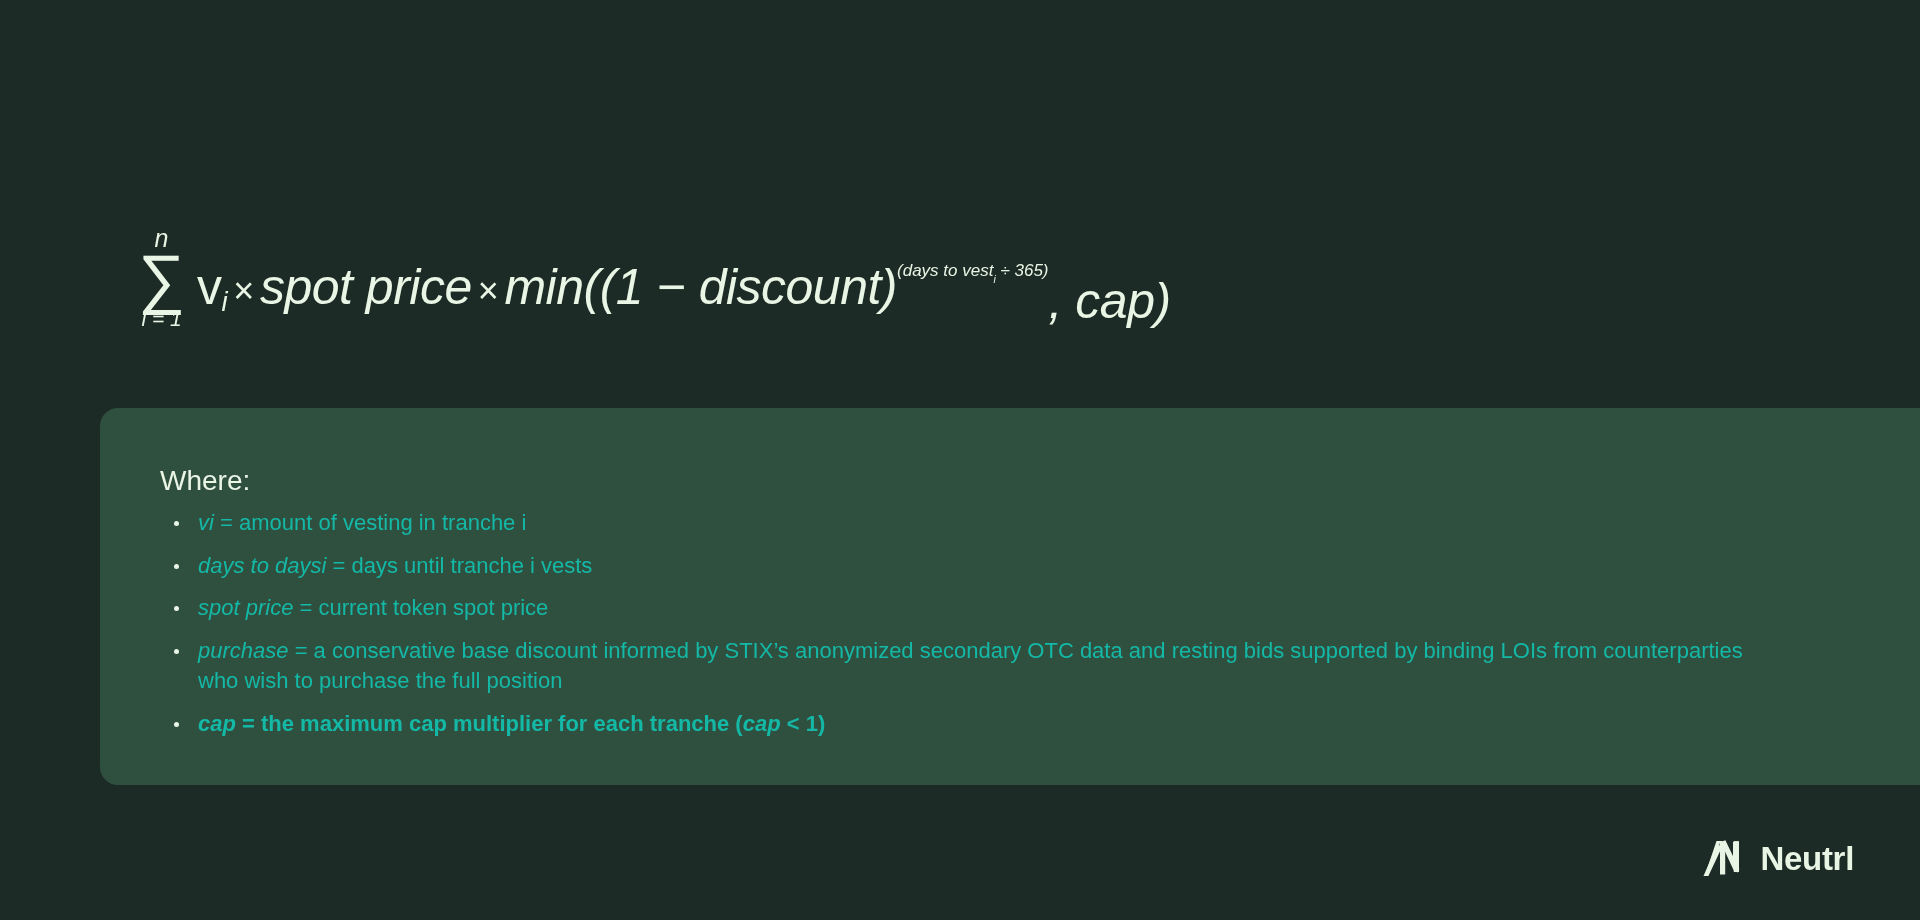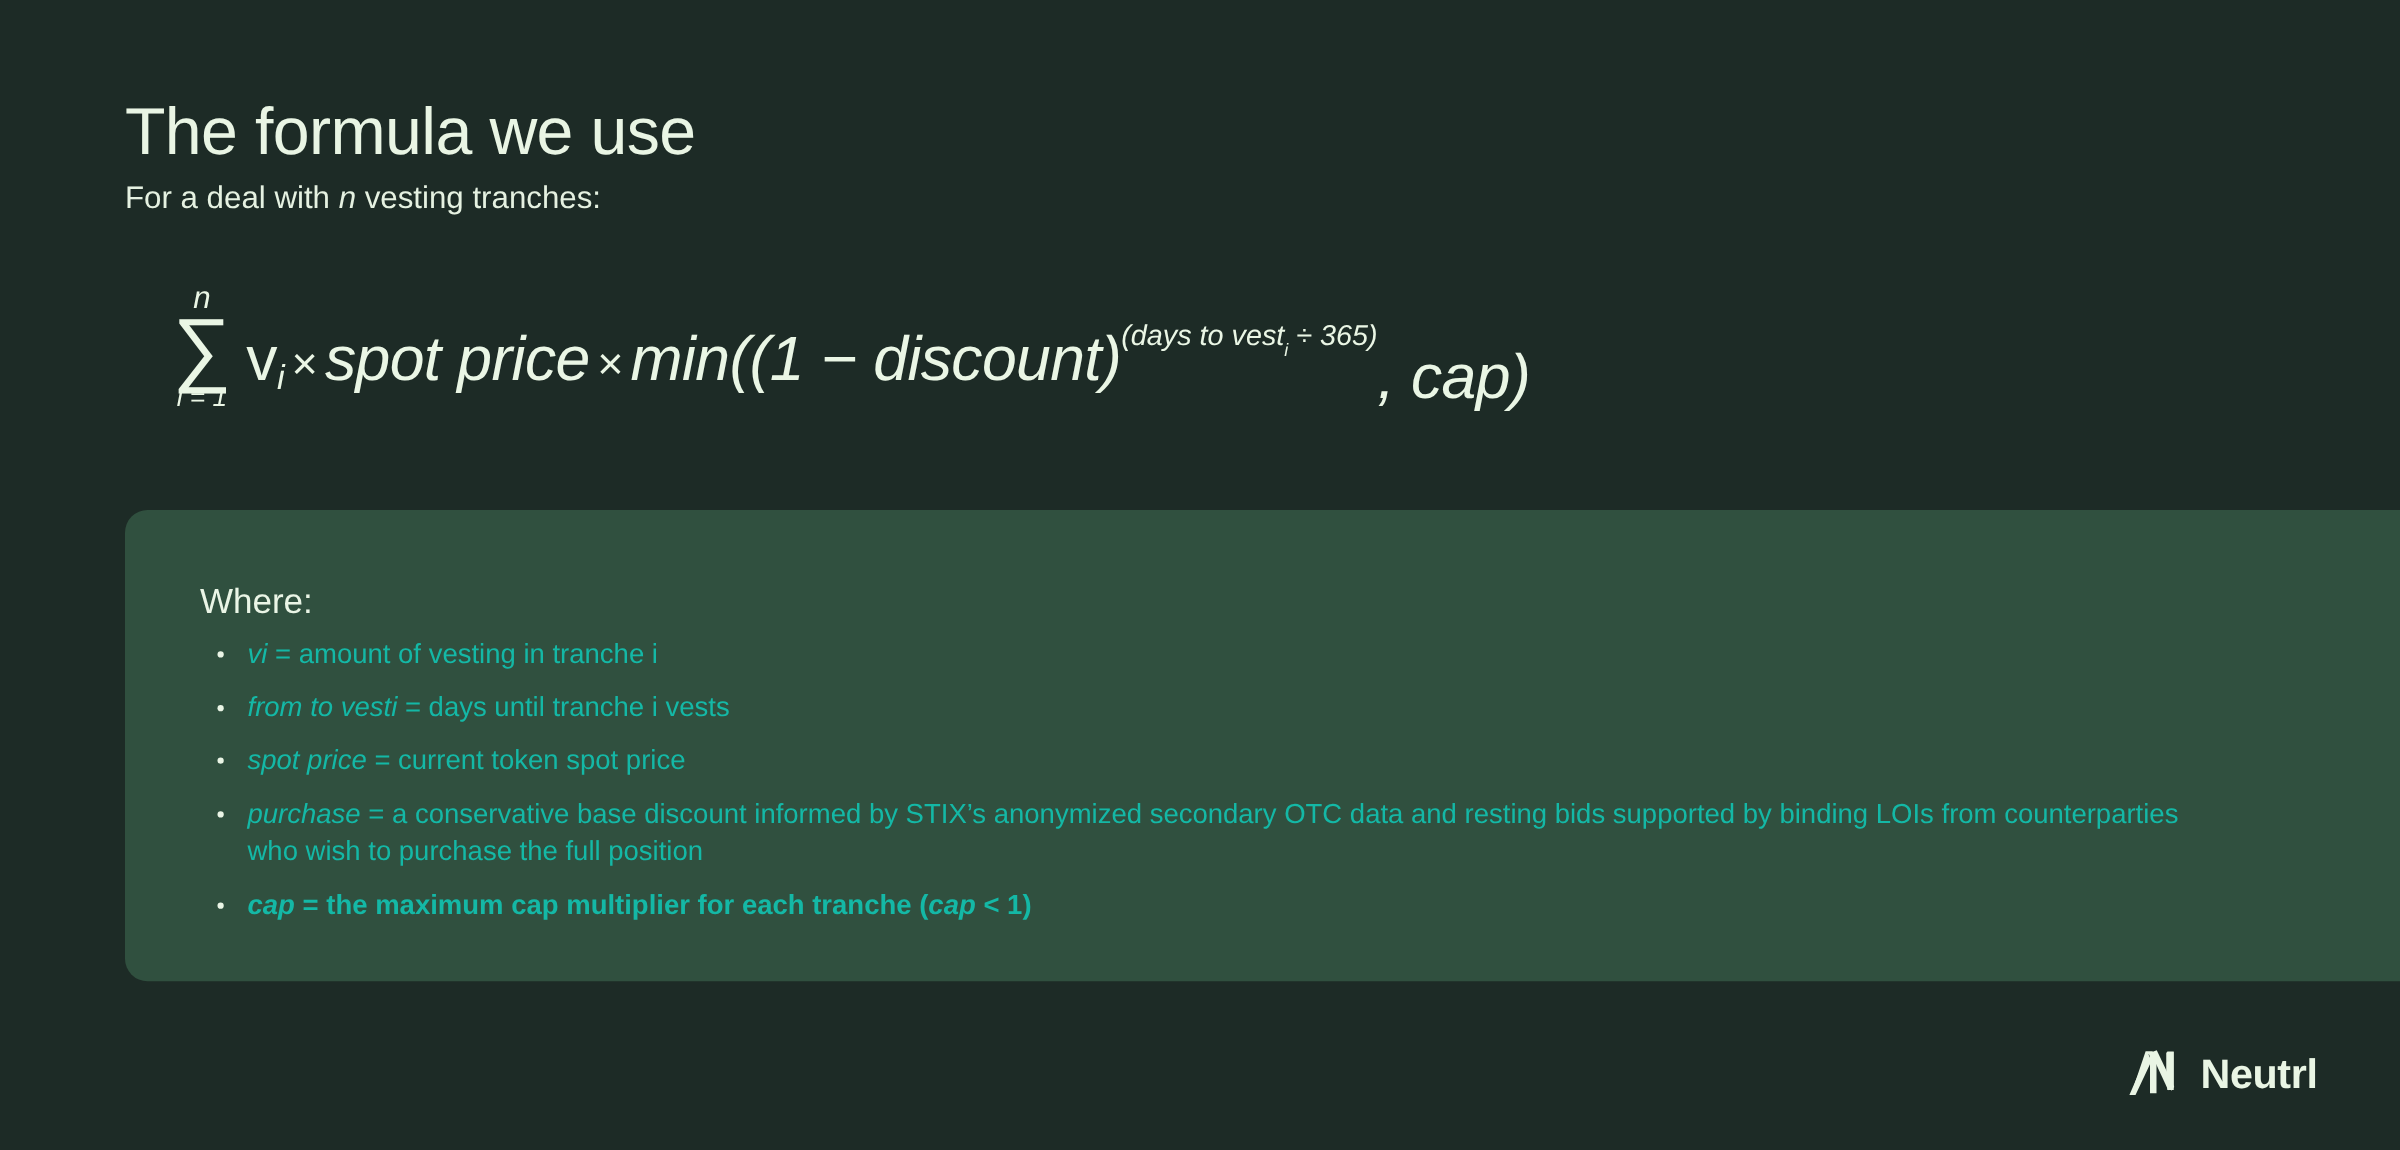--- a/index.html
+++ b/index.html
@@ -102,21 +102,21 @@
     font-style: italic;
   }
   .f-times {
     font-style: normal;
     font-size: 0.72em;
     padding: 0 0.17em;
     position: relative;
     top: -0.04em;
   }
   .f-exp {
-    font-size: 23px;
+    font-size: 17px;
     font-style: italic;
     position: relative;
     top: -28px;
     letter-spacing: 0;
   }
   .f-exp .f-sub {
     font-size: 0.62em;
     top: 0.22em;
   }
   .f-tail {
@@ -195,24 +195,20 @@
     letter-spacing: -0.3px;
     color: #e9f5e4;
     line-height: 1;
   }
 </style>
 </head>
 <body>
 
 <div class="slide">
 
-  <div class="heading-block">
-    <h1 class="page-title">The formula we use</h1>
-    <p class="page-subtitle"><span>For a deal with </span><span class="it">n</span><span> vesting tranches:</span></p>
-  </div>
 
   <div class="formula">
     <span class="sigma-group">
       <span class="sigma-top">n</span>
       <span class="sigma-sym">∑</span>
       <span class="sigma-bottom">i = 1</span>
     </span>
     <span class="f-main">
       <span class="f-roman">v</span>
         <span class="f-sub f-roman">i</span>
@@ -229,21 +225,21 @@
     <h2 class="where-title">Where:</h2>
     <ul class="where-list">
 
       <li class="where-item">
         <span class="dot"></span>
         <span class="term">v</span><span class="term sub">i</span><span> = amount of vesting in tranche i</span>
       </li>
 
       <li class="where-item">
         <span class="dot"></span>
-        <span class="term">from to vest</span><span class="term sub">i</span><span> = days until tranche i vests</span>
+        <span class="term">days to days</span><span class="term sub">i</span><span> = days until tranche i vests</span>
       </li>
 
       <li class="where-item">
         <span class="dot"></span>
         <span class="term">spot price</span><span> = current token spot price</span>
       </li>
 
       <li class="where-item">
         <span class="dot"></span>
         <span class="term">purchase</span><span> = a conservative base discount informed by STIX’s anonymized secondary OTC data and resting bids supported by binding LOIs from counterparties who wish to purchase the full position</span>

